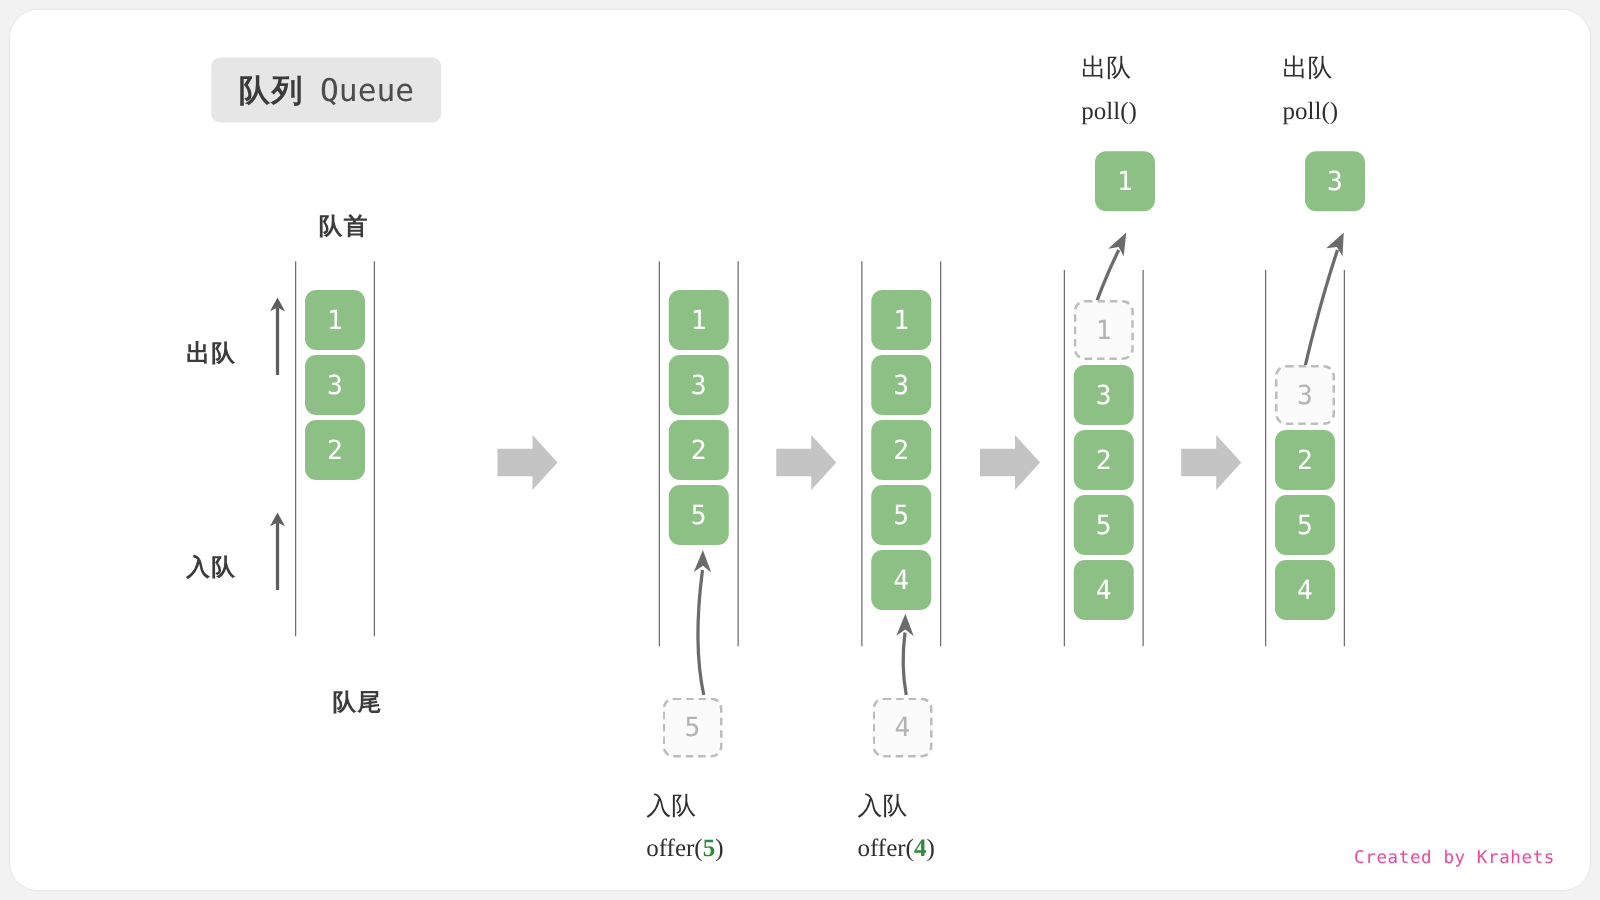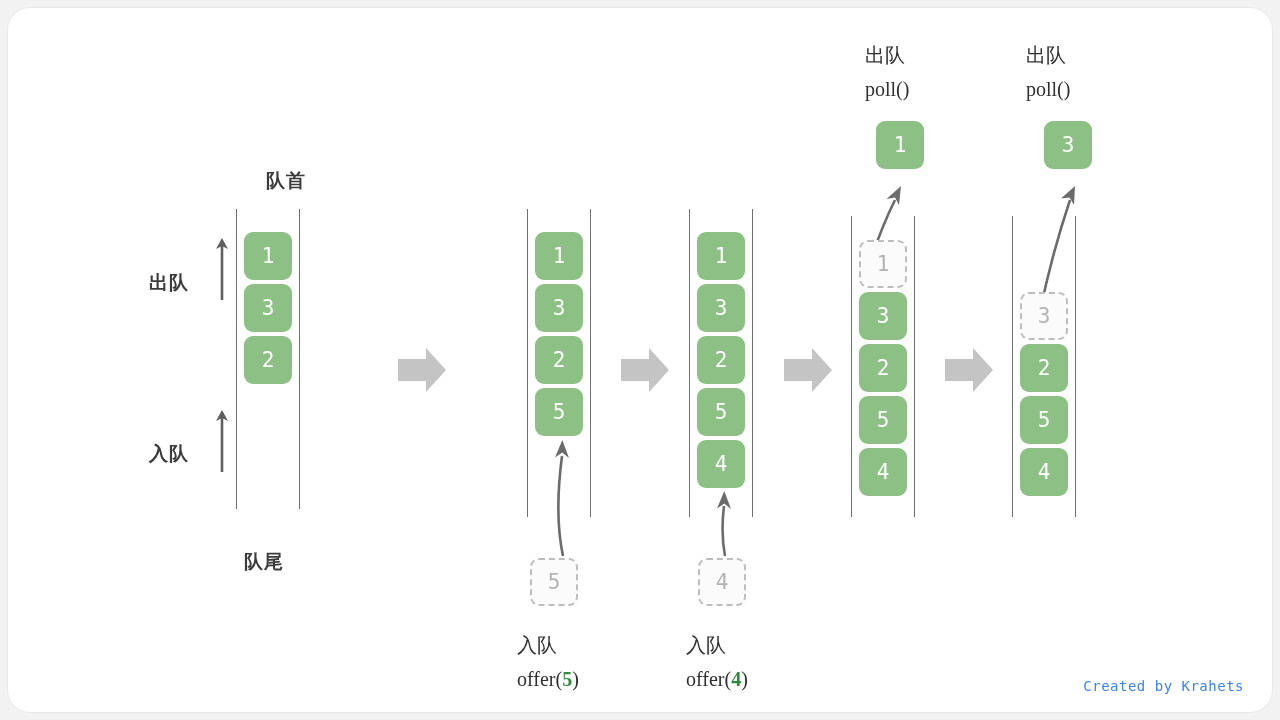--- a/index.html
+++ b/index.html
@@ -107,54 +107,58 @@
     font-family: Liberation Serif, serif;
     color: #2f2f2f;
   }
   .opcap .code .val { color: #2f8a3e; font-weight: bold; }
 
   
   #credit {
     right: 28px;
     bottom: 18px;
     font-size: 14px;
-    color: #3b82f6;
+    color: #ec4899;
     font-family: "DejaVu Sans Mono", "Liberation Mono", monospace;
     letter-spacing: 0.5px;
   }
   svg { overflow: visible; }
 </style>
 </head>
 <body>
 
 <div id="card">
 
-
-  <div class="abs cap" style="left:236px; top:160px; width:62px; text-align:right;">队首</div>
+  <div class="abs" id="title-badge">
+    <span id="title-cn">队列</span>
+    <span id="title-en">Queue</span>
+  </div>
+
+  <div class="abs cap" style="left:236px; top:160px; width:62px; text-align:center;">队首</div>
 
   <div class="abs rail" style="left:228px; top:201px; height:300px;"></div>
   <div class="abs rail" style="left:291px; top:201px; height:300px;"></div>
 
   <div class="abs cell filled" style="left:236px; top:224px;">1</div>
   <div class="abs cell filled" style="left:236px; top:276px;">3</div>
   <div class="abs cell filled" style="left:236px; top:328px;">2</div>
 
   <div class="abs dirlabel" style="left:141px; top:262px;">出队</div>
   <svg class="abs" style="left:206px; top:228px;" width="16" height="66" viewBox="0 0 16 66">
     <line x1="8" y1="64" x2="8" y2="10" stroke="#5e5e5e" stroke-width="2.6"></line>
     <path d="M8 2 L14 13 L8 10 L2 13 Z" fill="#5e5e5e"></path>
   </svg>
 
   <div class="abs dirlabel" style="left:141px; top:433px;">入队</div>
   <svg class="abs" style="left:206px; top:400px;" width="16" height="66" viewBox="0 0 16 66">
     <line x1="8" y1="64" x2="8" y2="10" stroke="#5e5e5e" stroke-width="2.6"></line>
     <path d="M8 2 L14 13 L8 10 L2 13 Z" fill="#5e5e5e"></path>
   </svg>
 
-  <div class="abs cap" style="left:236px; top:541px; width:62px; text-align:left;">队尾</div>
+  <div class="abs cap" style="left:236px; top:541px; width:62px; text-align:right;">队尾</div>
 
   <svg class="abs" style="left:390px; top:338px;" width="50" height="48" viewBox="0 0 50 48">
     <path d="M0 13 L28 13 L28 2 L48 24 L28 46 L28 35 L0 35 Z" fill="#c4c4c4"></path>
   </svg>
 
   <div class="abs rail" style="left:519px; top:201px; height:308px;"></div>
   <div class="abs rail" style="left:582px; top:201px; height:308px;"></div>
 
   <div class="abs cell filled" style="left:527px; top:224px;">1</div>
   <div class="abs cell filled" style="left:527px; top:276px;">3</div>

